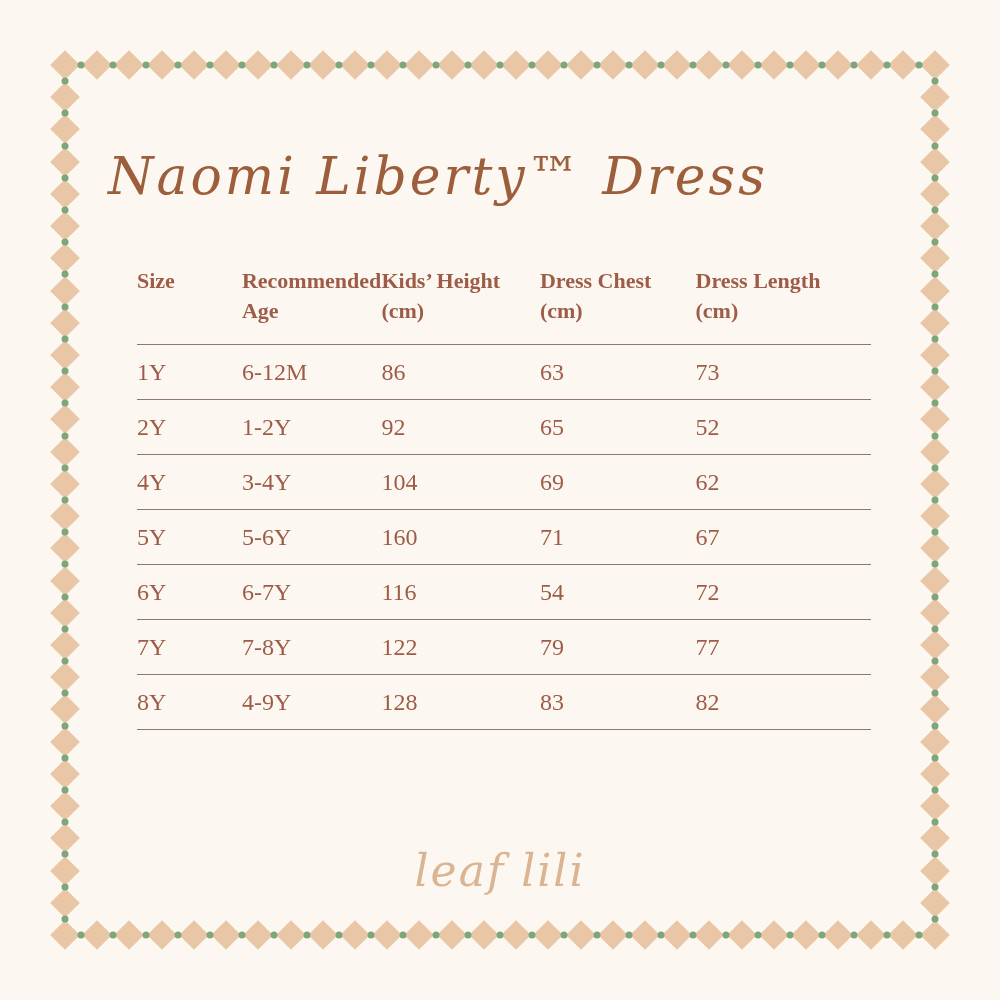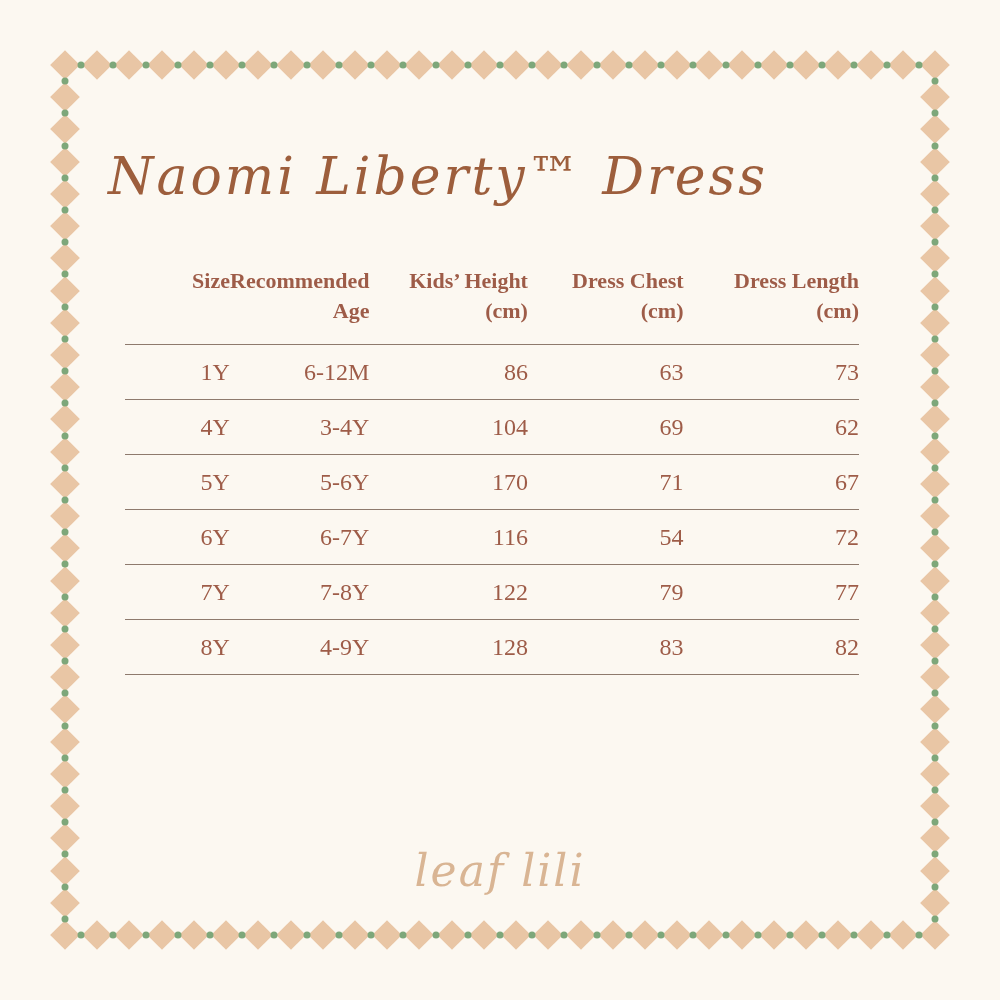--- a/index.html
+++ b/index.html
@@ -46,26 +46,26 @@
     text-align:center;
     font-family:"DejaVu Serif",serif;
     font-style:italic;
     font-size:52px;
     letter-spacing:3px;
     color:var(--title-text);
   }
   
   table.size-table{
     position:absolute;
-    left:125px;top:252px;
+    left:137px;top:252px;
     width:734px;
     border-collapse:collapse;
     table-layout:fixed;
     color:var(--table-text);
-    text-align:right;
+    text-align:left;
   }
   col.c0{width:14.3%;} col.c1{width:19.0%;} col.c2{width:21.6%;}
   col.c3{width:21.2%;} col.c4{width:23.9%;}
   .size-table th{
     font-family:"Liberation Serif",serif;
     font-weight:700;
     font-size:22px;
     line-height:30px;
     vertical-align:top;
     padding:14px 0 18px;
@@ -349,30 +349,37 @@
     </thead>
     <tbody>
         <tr>
           <td>1Y</td>
           <td>6-12M</td>
           <td>86</td>
           <td>63</td>
           <td>73</td>
         </tr>
         <tr>
+          <td>2Y</td>
+          <td>1-2Y</td>
+          <td>92</td>
+          <td>65</td>
+          <td>52</td>
+        </tr>
+        <tr>
           <td>4Y</td>
           <td>3-4Y</td>
           <td>104</td>
           <td>69</td>
           <td>62</td>
         </tr>
         <tr>
           <td>5Y</td>
           <td>5-6Y</td>
-          <td>170</td>
+          <td>160</td>
           <td>71</td>
           <td>67</td>
         </tr>
         <tr>
           <td>6Y</td>
           <td>6-7Y</td>
           <td>116</td>
           <td>54</td>
           <td>72</td>
         </tr>

